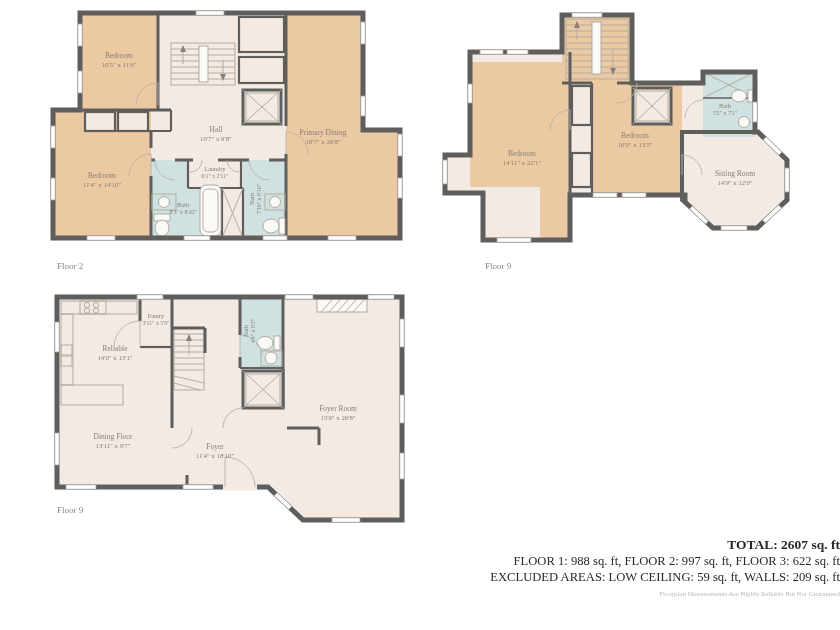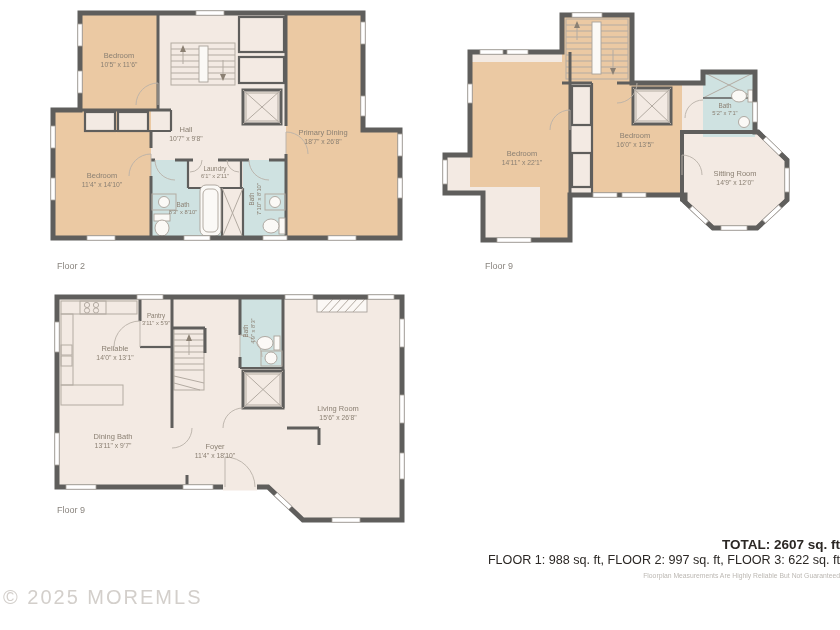--- a/index.html
+++ b/index.html
@@ -1,17 +1,17 @@
 <!DOCTYPE html>
 <html><head>
 <meta charset="utf-8">
 <style>
   html,body{margin:0;padding:0;background:#ffffff;}
   #canvas{position:relative;width:840px;height:630px;background:#ffffff;overflow:hidden;
-          font-family:Liberation Sans, sans-serif;}
+          font-family:Liberation Serif, serif;}
   .plan{position:absolute;}
   .plan svg{overflow:visible;display:block;}
 
   
   .cream{fill:#f3eae3;}
   .tan{fill:#ebc9a3;}
   .blue{fill:#cfe2e1;}
   .wall{stroke:#5f5e5c;fill:none;stroke-linecap:butt;stroke-linejoin:miter;}
   .w5{stroke-width:5;}
   .w3{stroke-width:3;}
@@ -135,21 +135,21 @@
     </svg>
 
     <div class="room-label" style="left:66px;top:52px">
       <span class="rn">Bedroom</span>
       <span class="rd">10'5" x 11'6"</span>
     </div>
     <div class="room-label" style="left:49px;top:172px">
       <span class="rn">Bedroom</span>
       <span class="rd">11'4" x 14'10"</span>
     </div>
-    <div class="room-label" style="left:133px;top:126px">
+    <div class="room-label" style="left:163px;top:126px">
       <span class="rn">Hall</span>
       <span class="rd">10'7" x 9'8"</span>
     </div>
     <div class="room-label sm" style="left:162px;top:165px">
       <span class="rn">Laundry</span>
       <span class="rd">6'1" x 2'11"</span>
     </div>
     <div class="room-label sm" style="left:130px;top:201px">
       <span class="rn">Bath</span>
       <span class="rd">8'3" x 8'10"</span>
@@ -343,35 +343,35 @@
     </div>
     <div class="room-label sm" style="left:106px;top:25px">
       <span class="rn">Pantry</span>
       <span class="rd">3'11" x 5'9"</span>
     </div>
     <div class="room-label sm rot" style="left:200px;top:36px">
       <span class="rn">Bath</span>
       <span class="rd">4'9" x 8'3"</span>
     </div>
     <div class="room-label" style="left:63px;top:146px">
-      <span class="rn">Dining Bath</span>
+      <span class="rn">Dining Floor</span>
       <span class="rd">13'11" x 9'7"</span>
     </div>
     <div class="room-label" style="left:165px;top:156px">
       <span class="rn">Foyer</span>
       <span class="rd">11'4" x 18'10"</span>
     </div>
     <div class="room-label" style="left:288px;top:118px">
-      <span class="rn">Living Room</span>
+      <span class="rn">Foyer Room</span>
       <span class="rd">15'6" x 26'8"</span>
     </div>
   </div>
   <div class="plan-caption" style="left:57px;top:505px">Floor 9</div>
 
   <div class="footer">
     <div class="f-total">TOTAL: 2607 sq. ft</div>
     <div class="f-line">FLOOR 1: 988 sq. ft, FLOOR 2: 997 sq. ft, FLOOR 3: 622 sq. ft</div>
+    <div class="f-line">EXCLUDED AREAS: LOW CEILING: 59 sq. ft, WALLS: 209 sq. ft</div>
     <div class="f-disc">Floorplan Measurements Are Highly Reliable But Not Guaranteed</div>
   </div>
 
-  <div class="watermark">© 2025 MOREMLS</div>
 
 </div>
 
 </body></html>

